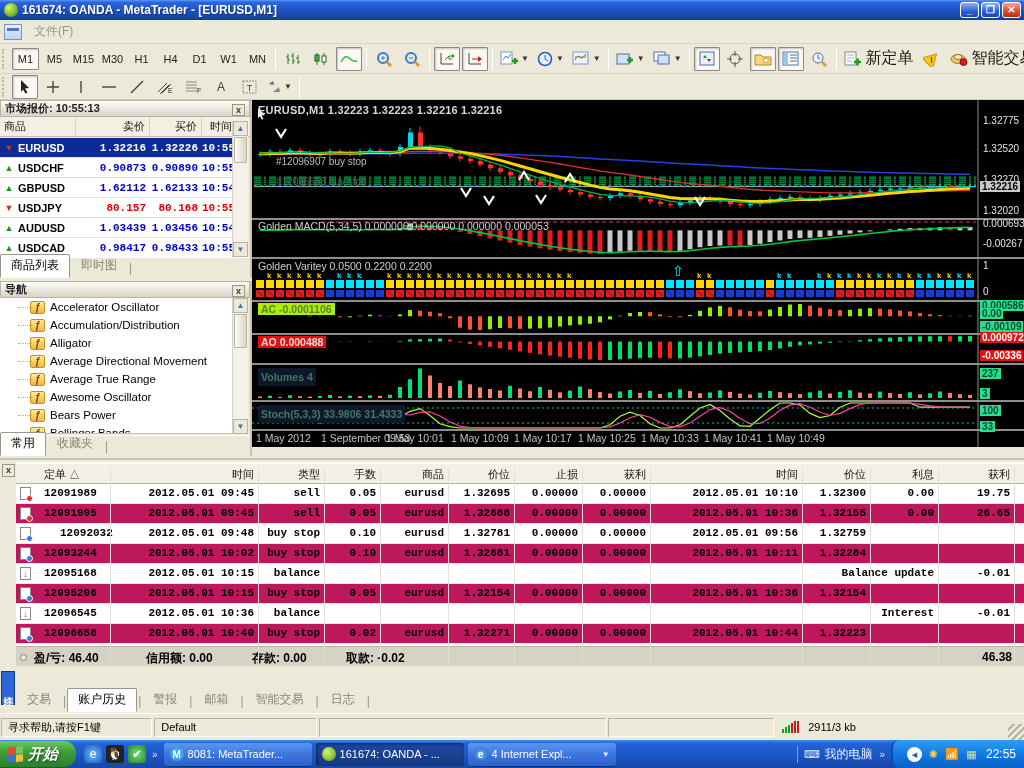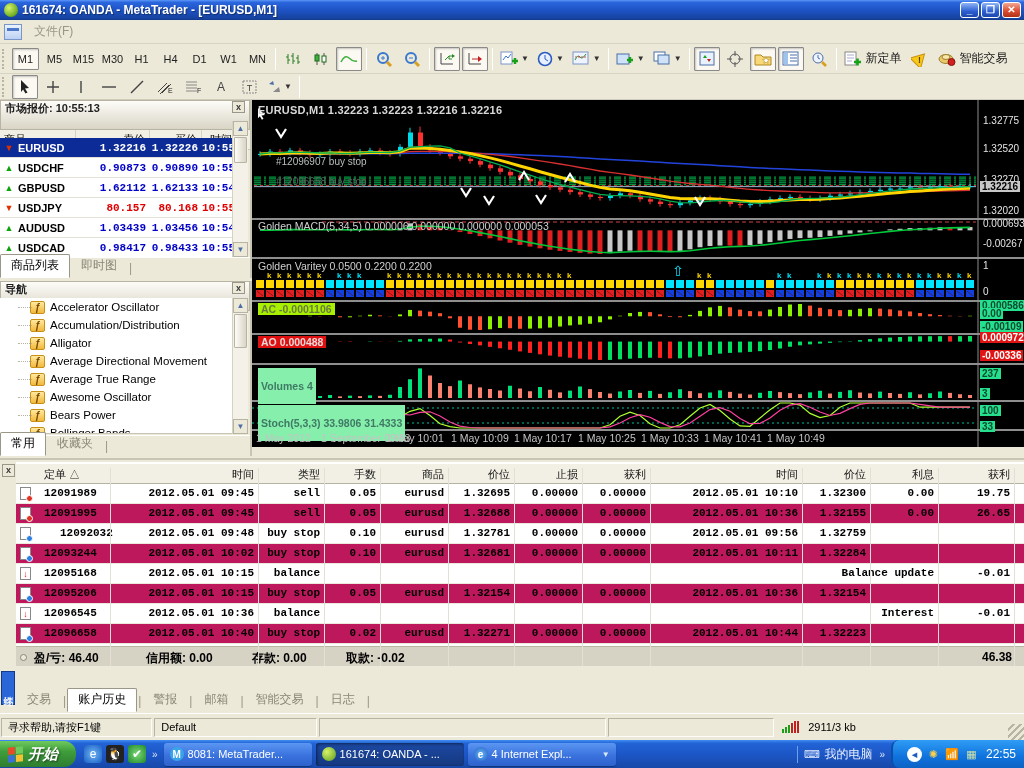--- a/index.html
+++ b/index.html
@@ -29,27 +29,27 @@
   .toolbar{position:absolute;left:0;right:0;background:#ece9d8;display:flex;align-items:center}
   #tb1{top:44px;height:30px;border-bottom:1px solid #d8d4c4}
   #tb2{top:74px;height:26px;border-bottom:1px solid #cfccbc}
   .grip{width:7px;height:20px;margin:0 2px;border-left:2px dotted #b8b4a4;flex:none}
   .tfb{min-width:27px;height:22px;margin:0 1px;display:flex;align-items:center;justify-content:center;
     font-size:11px;color:#222;border:1px solid transparent;border-radius:1px}
   .tfb.on{border:1px solid #8a8a8a;background:#fbf9f2;box-shadow:inset 1px 1px 2px rgba(0,0,0,.22)}
   .ti{height:24px;min-width:26px;padding:0 2px;margin:0 1px;display:flex;align-items:center;justify-content:center;
     border:1px solid transparent;border-radius:1px;font-size:12px}
   .ti.on{border:1px solid #8a8a8a;background:#fbf9f2;box-shadow:inset 1px 1px 2px rgba(0,0,0,.22)}
-  .ti .lbl{margin-left:4px;font-size:12px;color:#1a1a1a;white-space:nowrap}
+  .ti .lbl{margin-left:4px;font-size:16px;color:#1a1a1a;white-space:nowrap}
   .ti .dd{margin-left:3px;font-size:8px;color:#333}
   .vsep{width:1px;height:22px;background:#c9c5b5;border-right:1px solid #fff;margin:0 3px;flex:none}
 
   
   .panel{position:absolute;left:0;width:252px;background:#ece9d8;border-right:2px solid #c9c5b5}
-  .ptitle{height:30px;display:flex;align-items:flex-start;padding:0 4px;
+  .ptitle{height:17px;display:flex;align-items:flex-end;padding:0 4px;
     background:linear-gradient(180deg,#fdfcf8,#d9d5c6);border:1px solid #b8b4a4;font-weight:700;font-size:11px;color:#222}
   .pclose{margin-left:auto;width:13px;height:12px;border:1px solid #9a9688;background:#ece9d8;font-size:9px;line-height:10px;
     text-align:center;color:#333;font-weight:700}
   .ptabs{position:absolute;left:0;right:0;bottom:0;height:21px;display:flex;align-items:flex-end;background:#ece9d8;
     border-top:1px solid #fff;font-size:12px}
   .ptab{padding:2px 10px 3px;color:#8a8678;border:1px solid transparent;white-space:nowrap}
   .ptab.on{background:#fff;border:1px solid #9a9688;border-bottom:1px solid #fff;color:#000;border-radius:2px 2px 0 0}
   .ptab-sep{color:#9a9688;align-self:center;margin:0 1px}
 
   
@@ -78,21 +78,21 @@
   .ntext{font-size:11.5px;color:#000;white-space:nowrap}
 
   
   #chart{position:absolute;left:252px;top:100px;width:772px;height:347px;background:#000;overflow:hidden}
   #chart svg{position:absolute;left:0;top:0}
   .chead{position:absolute;left:6px;top:4px;color:#d8d8d8;font-size:11px;font-weight:700;letter-spacing:.2px}
   .olabel{position:absolute;font-size:10px;white-space:nowrap}
   .swlabel{position:absolute;font-size:10.5px;color:#cfcfcf;white-space:nowrap}
   .lbox-green{background:#a6f000;color:#6a7a40;padding:0 3px;font-weight:700}
   .lbox-red{background:#e01010;color:#e8dada;padding:0 3px;font-weight:700}
-  .lbox-teal{background:#86efac;color:#3f7a64;padding:12px 3px;font-weight:700}
+  .lbox-teal{background:#0f172a;color:#3f7a64;padding:3px 3px;font-weight:700}
   .slabel{position:absolute;left:731px;color:#e4e4e4;font-size:10px;font-family:"Liberation Sans",sans-serif;white-space:nowrap}
   .slabel.curbox{left:728px;background:#c8c8c8;color:#000;padding:0 2px;font-weight:700}
   .slabel.gbox{left:728px;background:#25e08c;color:#0c4a32;padding:0 2px;font-weight:700}
   .slabel.rbox{left:728px;background:#e01414;color:#fff;padding:0 2px;font-weight:700}
   .tlabel{position:absolute;bottom:3px;color:#c4c4c4;font-size:10.5px;white-space:nowrap}
 
   
   #terminal{position:absolute;left:0;top:458px;width:1024px;height:255px;background:#ece9d8;border-top:2px solid #c9c5b5}
   #term-close{position:absolute;left:2px;top:4px;width:13px;height:13px;border:1px solid #9a9688;background:#ece9d8;
     font-size:9px;line-height:11px;text-align:center;font-weight:700;color:#333}

